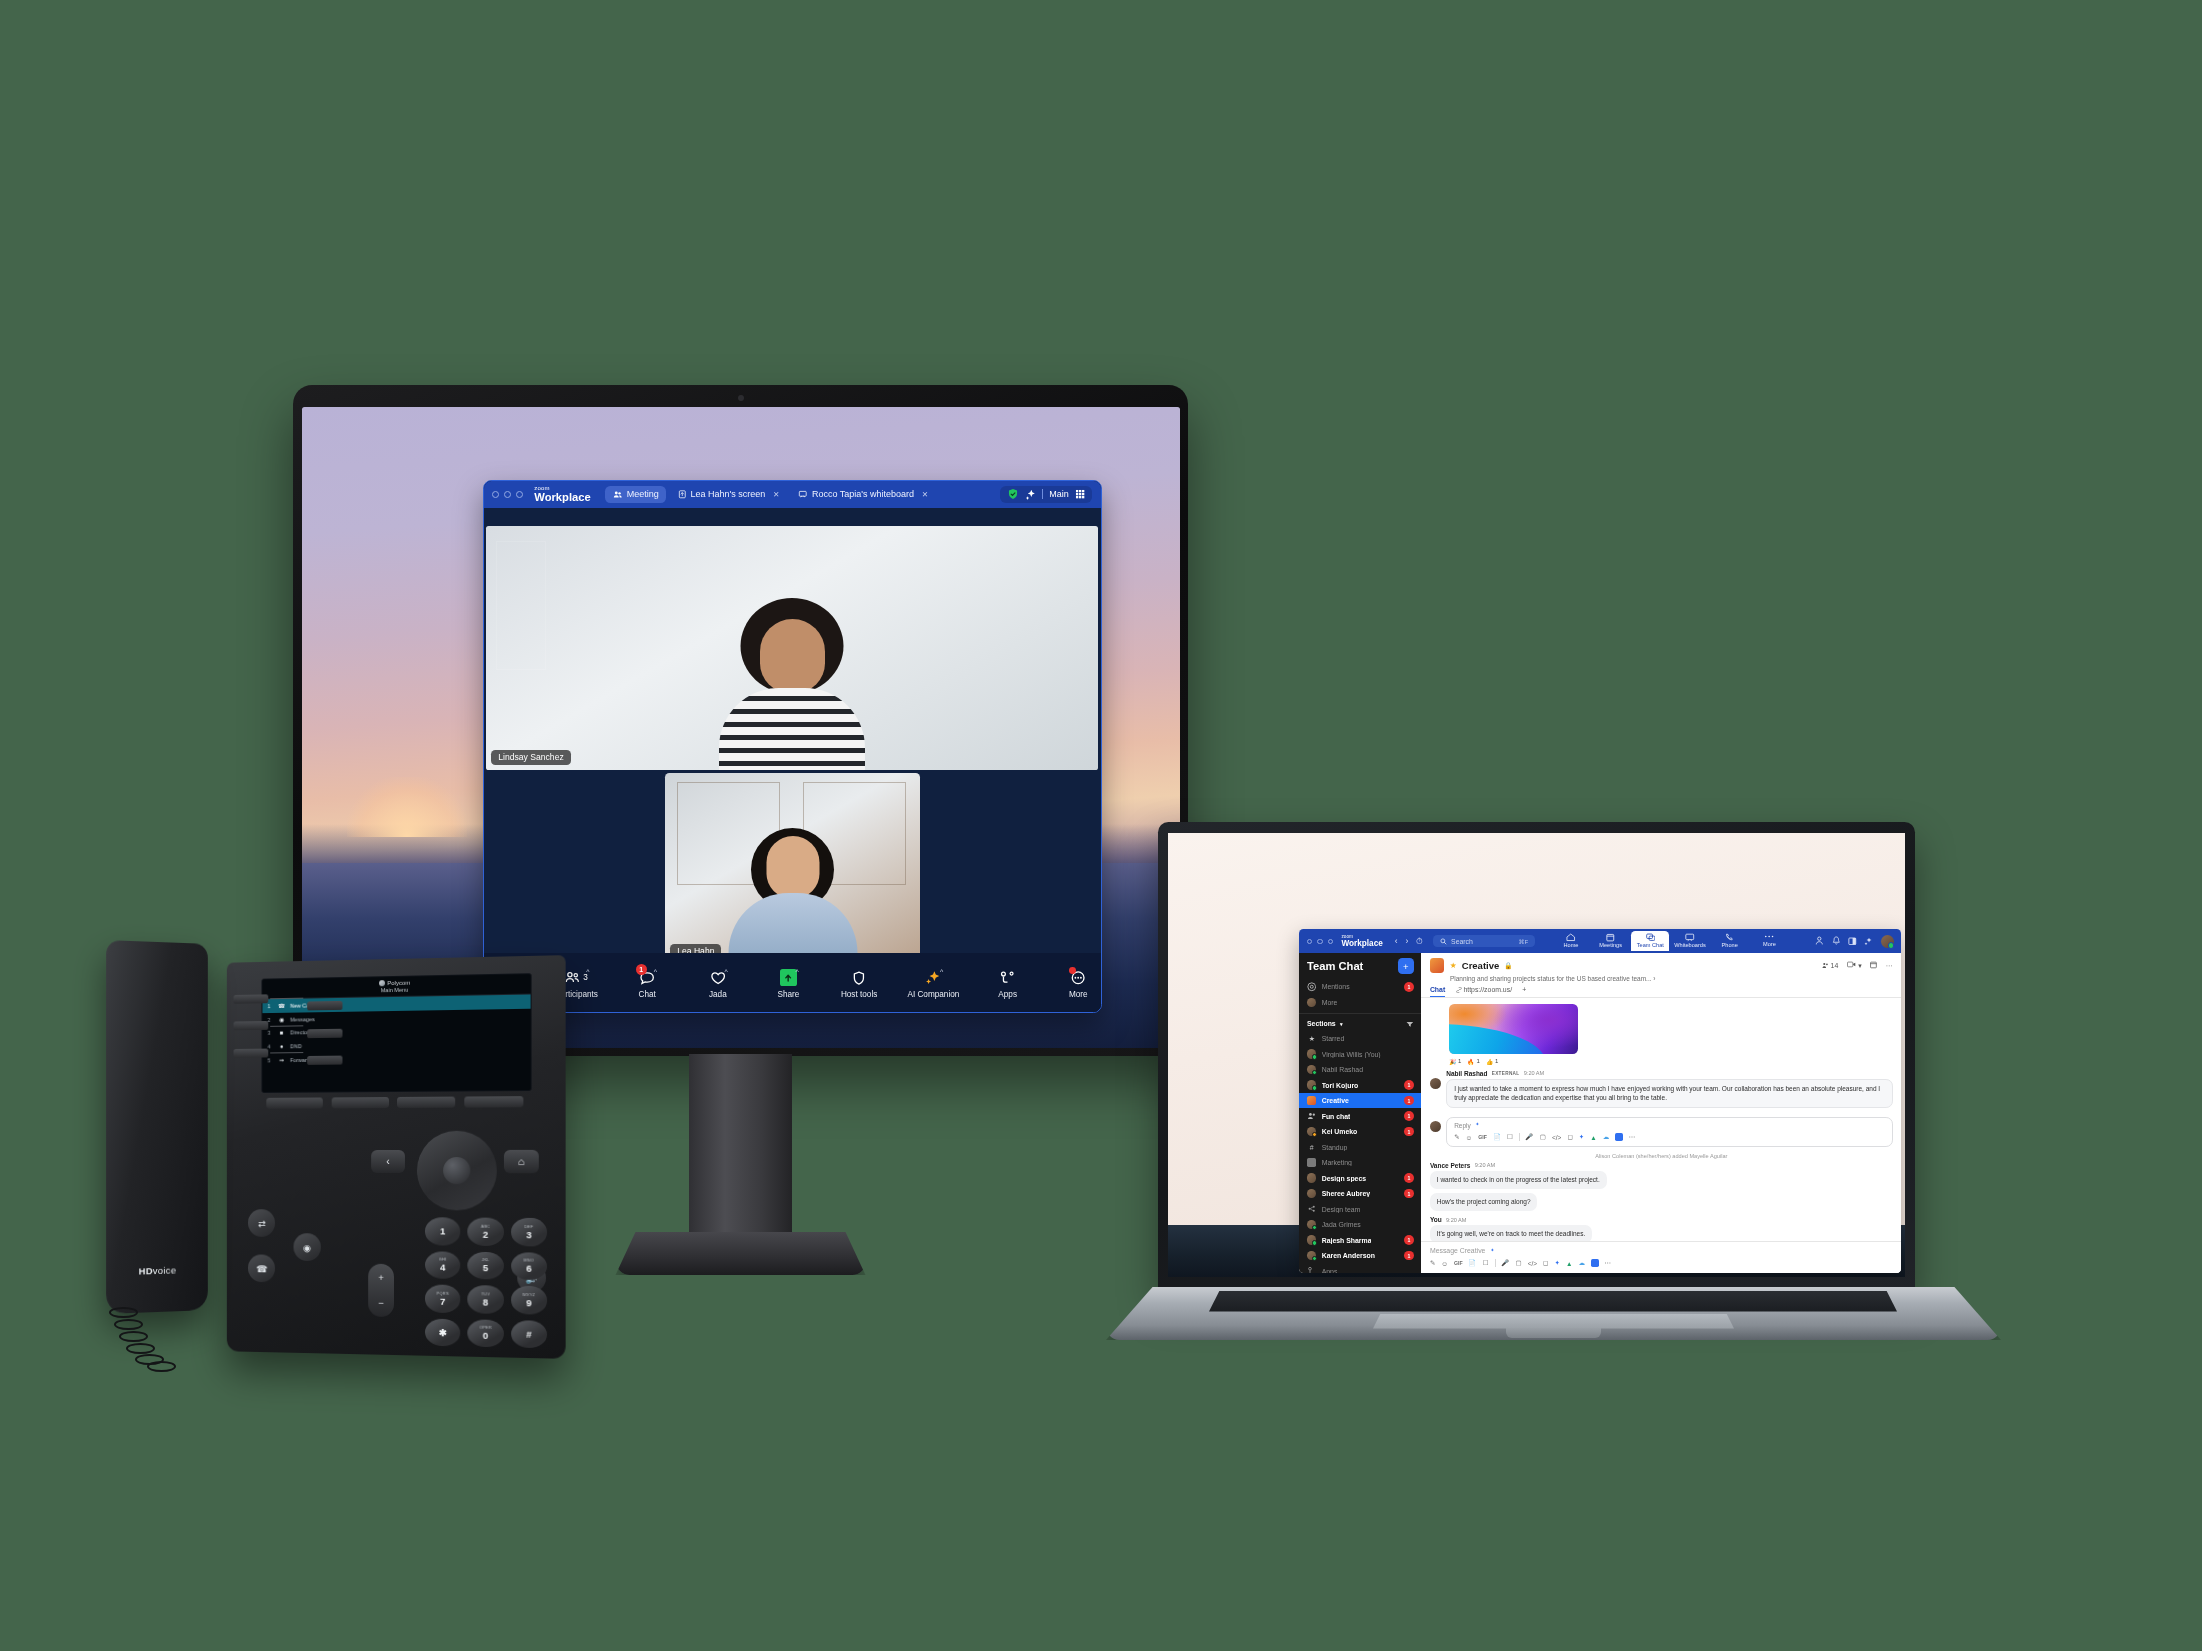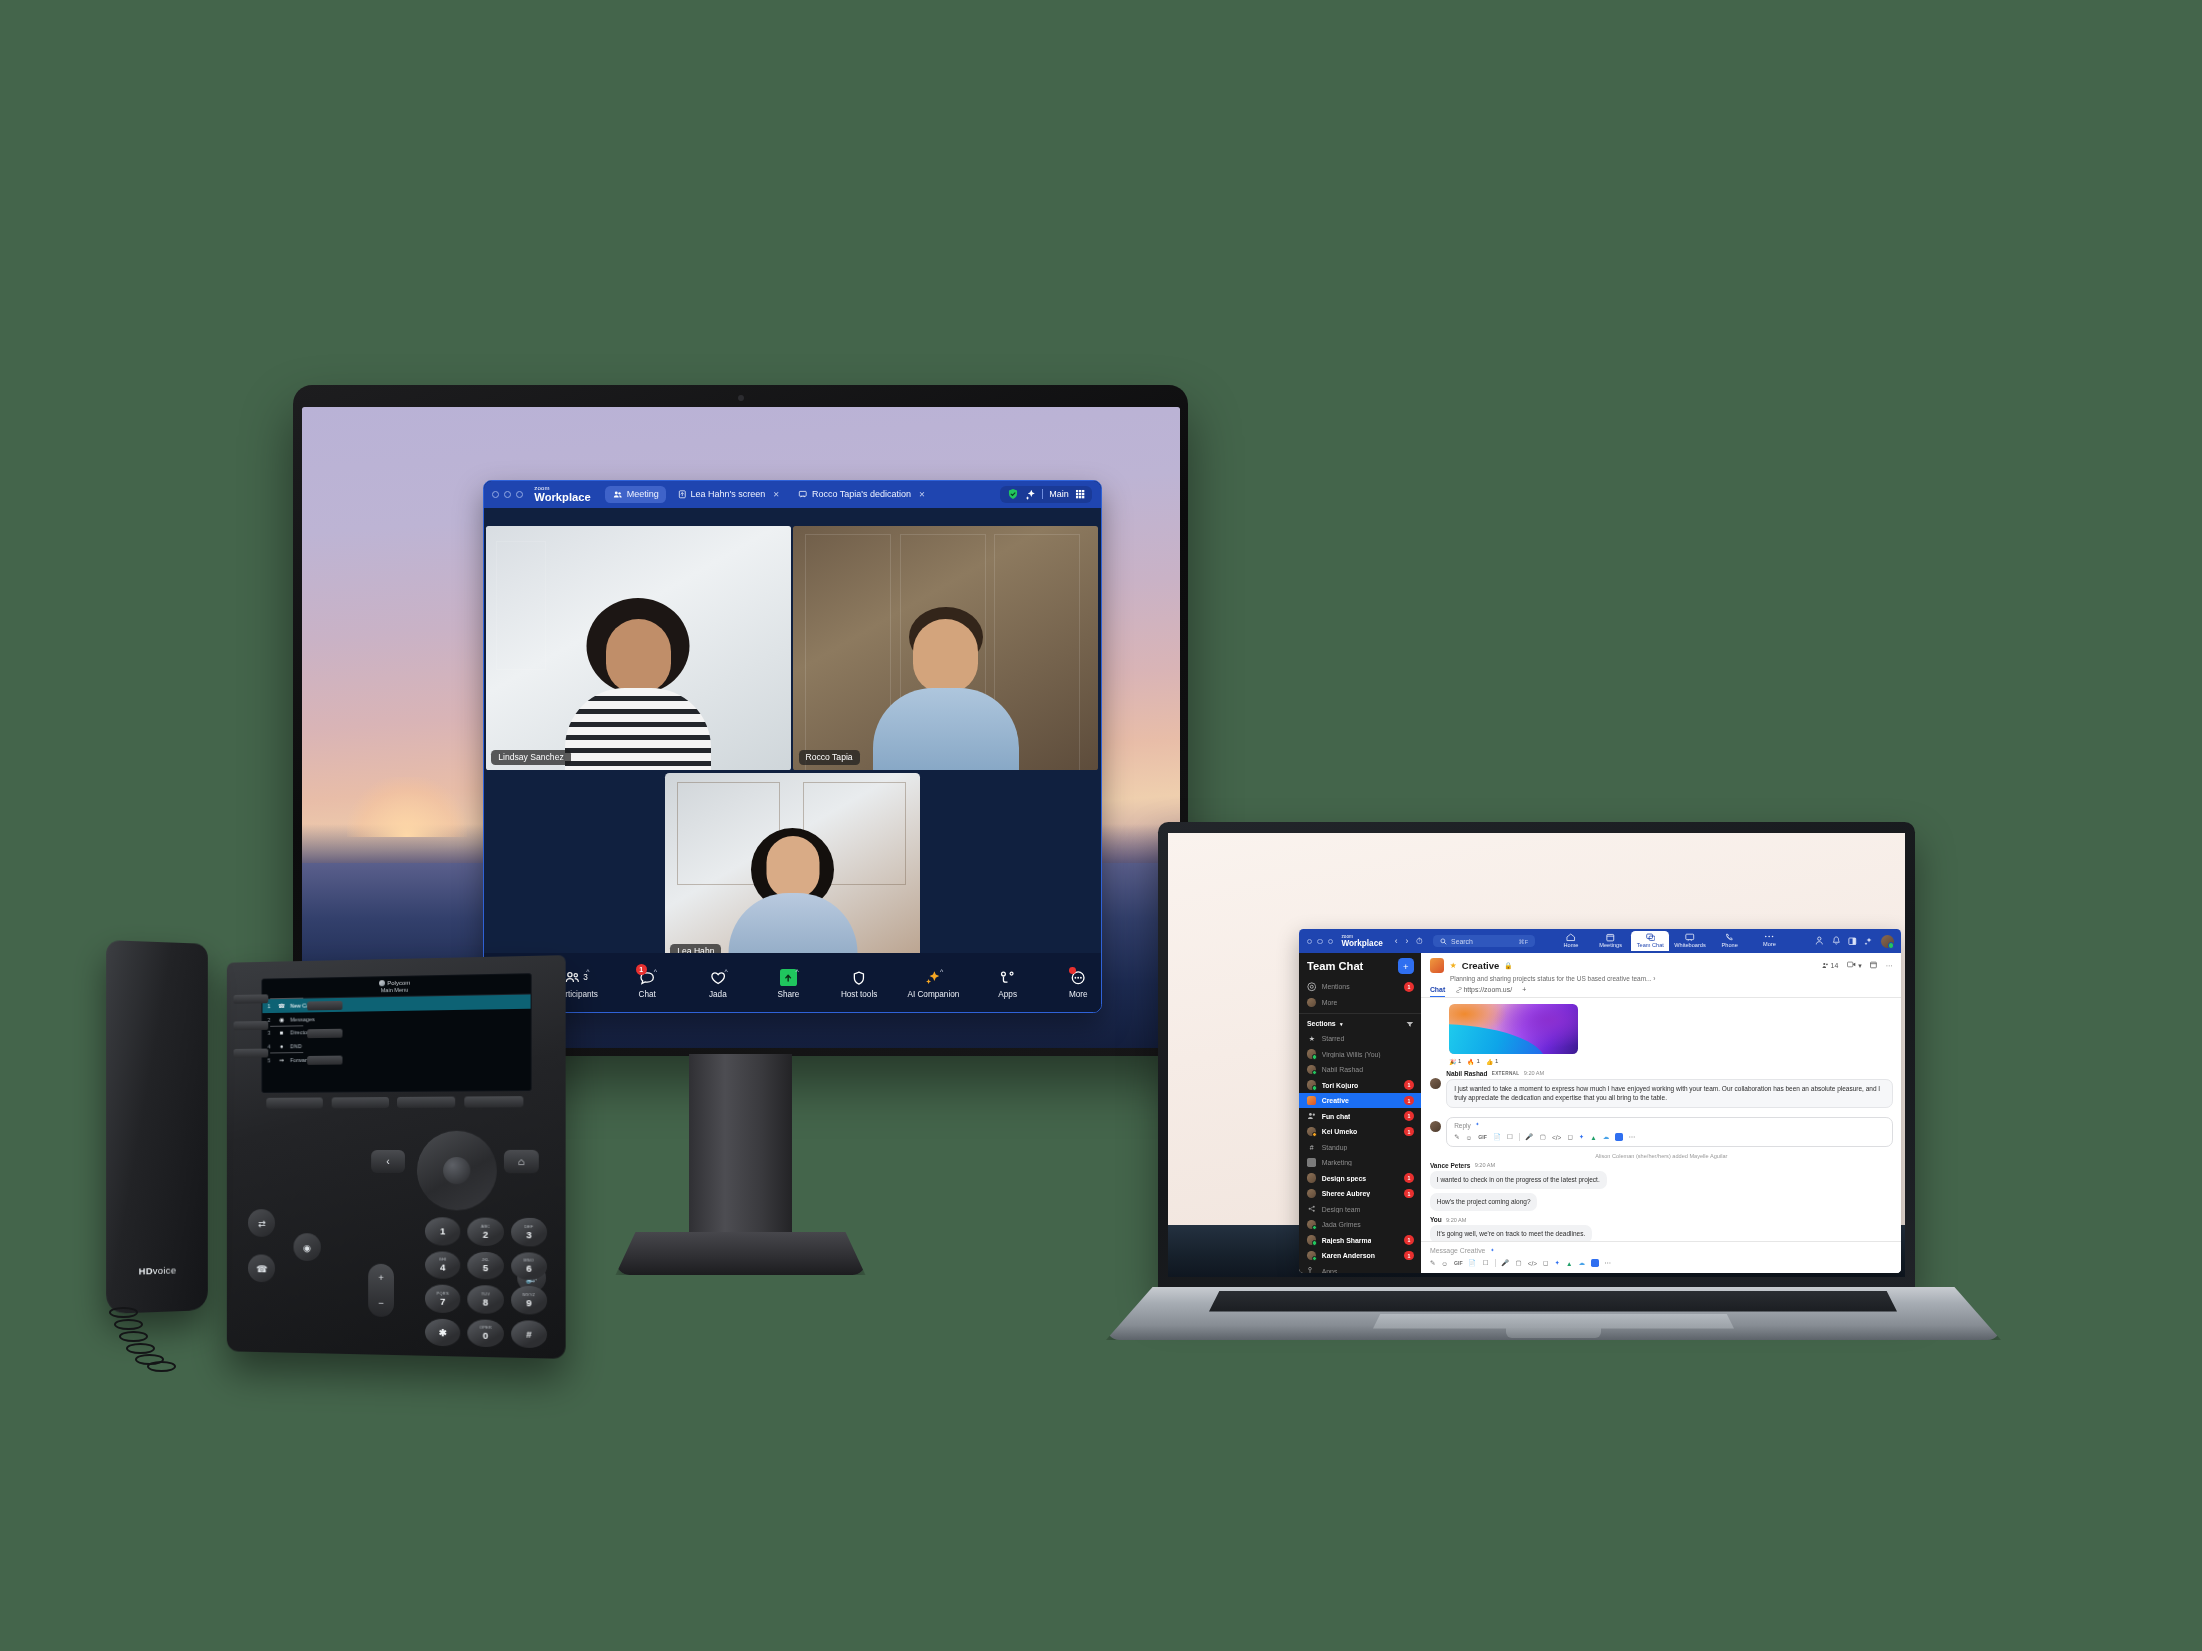--- a/index.html
+++ b/index.html
@@ -367,21 +367,21 @@
                   <path d="M8 10.5V5.2M5.6 7.3L8 4.9l2.4 2.4" stroke="#fff" stroke-width="1.3" fill="none" stroke-linecap="round"></path>
                 </svg>
                 <span>Lea Hahn's screen</span>
                 <span class="tclose">✕</span>
               </div>
               <div class="zm-tab">
                 <svg width="9.5" height="8.6" viewBox="0 0 16 16">
                   <rect x="1.6" y="2.6" width="12.8" height="9" rx="1.3" fill="none" stroke="#fff" stroke-width="1.4"></rect>
                   <path d="M4.4 12.6l2-1.2M11.6 12.6l-2-1.2" stroke="#fff" stroke-width="1.2" stroke-linecap="round"></path>
                 </svg>
-                <span>Rocco Tapia's dedication</span>
+                <span>Rocco Tapia's whiteboard</span>
                 <span class="tclose">✕</span>
               </div>
             </div>
             <div class="zm-right">
               <svg width="12" height="12" viewBox="0 0 16 16">
                 <path d="M8 1.2l5.4 2v4.5c0 3.2-2.3 5.7-5.4 7-3.1-1.3-5.4-3.8-5.4-7V3.2z" fill="#22c55e"></path>
                 <path d="M5.5 8.1l1.8 1.8 3.3-3.5" stroke="#0b3d23" stroke-width="1.5" fill="none" stroke-linecap="round"></path>
               </svg>
               <svg width="11.2" height="11.2" viewBox="0 0 16 16">
                 <path d="M9 1.2l1.5 3.6L14 6.3l-3.5 1.5L9 11.4 7.5 7.8 4 6.3l3.5-1.5z" fill="#fff"></path>
@@ -409,31 +409,20 @@
             <div class="tiles-top">
               <div class="tile tile-lindsay">
                 <div class="shelf" style="left:10.3px;top:15.5px;width:50px;height:129px;"></div>
 
                 <div class="pers">
                   <div class="hair" style="width:103px;height:96px;left:50%;bottom:76px;background:#1c1614;"></div>
                   <div class="head" style="background:#c08e69;position:relative;z-index:2;"></div>
                   <div class="body" style="background:repeating-linear-gradient(180deg,#f4f4f4 0 7.7px,#23262b 7.7px 13px);position:relative;z-index:3;"></div>
                 </div>
                 <span class="namebadge">Lindsay Sanchez</span>
-              </div>
-              <div class="tile tile-rocco">
-                <div class="shelf" style="left:12px;top:8.6px;width:86px;height:241px;"></div>
-                <div class="shelf" style="left:107px;top:8.6px;width:86px;height:241px;"></div>
-                <div class="shelf" style="left:201px;top:8.6px;width:86px;height:241px;"></div>
-                <div class="pers">
-                  <div class="hair" style="width:74px;height:60px;left:50%;bottom:103px;background:#33251a;"></div>
-                  <div class="head" style="background:#d3a47c;position:relative;z-index:2;"></div>
-                  <div class="body" style="background:linear-gradient(180deg,#aec6dd,#88a8c6);position:relative;z-index:3;"></div>
-                </div>
-                <span class="namebadge">Rocco Tapia</span>
               </div>
             </div>
             <div class="tile-lea">
               <div class="shelf" style="left:12px;top:8.6px;width:103px;height:103px;border-color:rgba(120,100,80,.4);"></div>
               <div class="shelf" style="left:138px;top:8.6px;width:103px;height:103px;border-color:rgba(120,100,80,.4);"></div>
               <div class="pers">
                 <div class="hair" style="width:83px;height:83px;left:50%;bottom:53px;background:#14100d;"></div>
                 <div class="head" style="width:53px;height:62px;background:#d9ab86;position:relative;z-index:2;"></div>
                 <div class="body" style="width:129px;height:71px;background:linear-gradient(180deg,#b9cadf,#8fa9c4);position:relative;z-index:3;"></div>
               </div>

